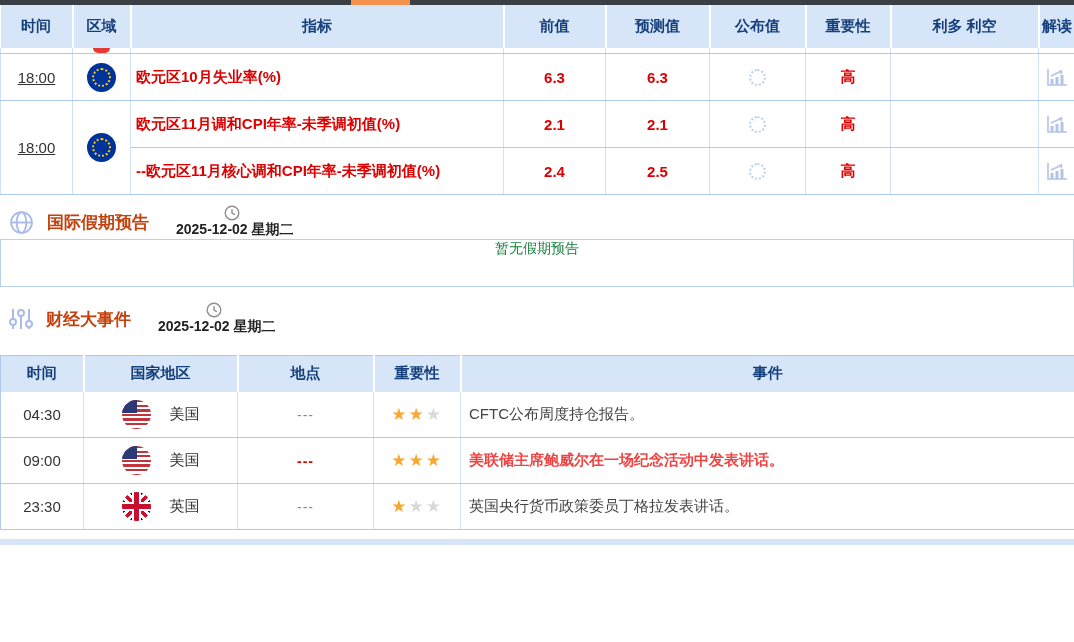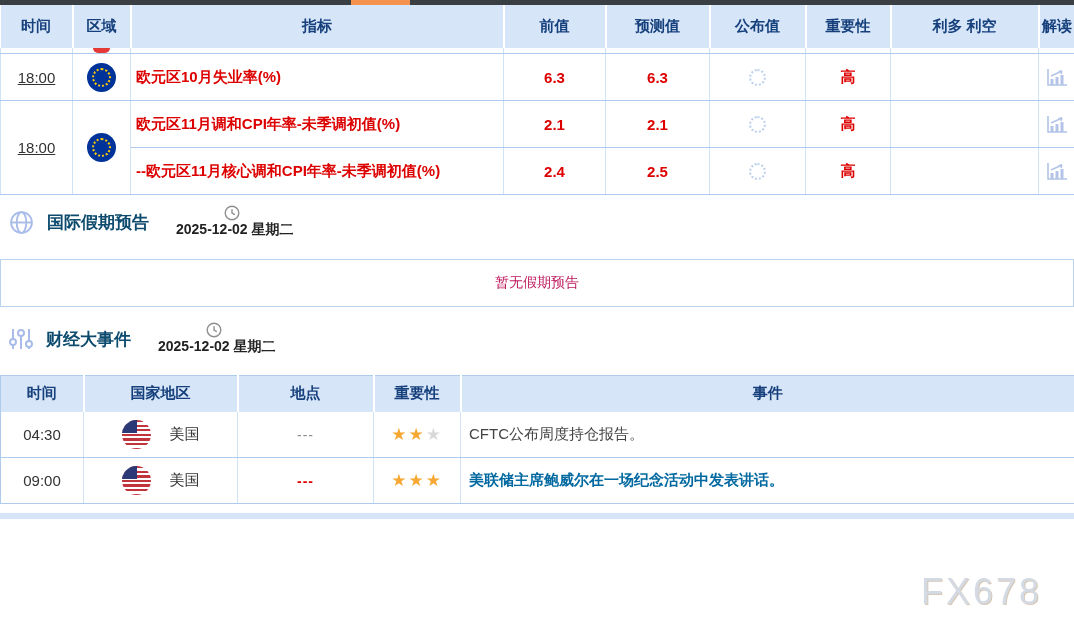--- a/index.html
+++ b/index.html
@@ -48,39 +48,39 @@
       linear-gradient(0deg,transparent 33%,#fff 33% 67%,transparent 67%),
       linear-gradient(90deg,transparent 33%,#fff 33% 67%,transparent 67%),
       linear-gradient(45deg,transparent 45%,#C8102E 45% 55%,transparent 55%),
       linear-gradient(-45deg,transparent 45%,#C8102E 45% 55%,transparent 55%),
       linear-gradient(45deg,transparent 39%,#fff 39% 61%,transparent 61%),
       linear-gradient(-45deg,transparent 39%,#fff 39% 61%,transparent 61%),
       #012169; }
 
   
   .section-head { display:flex; align-items:center; padding-left:9px; margin-top:12px; height:30px; }
-  .section-head .title { font-size:17px; font-weight:bold; color:#0c4a6e; margin-left:13px; }
+  .section-head .title { font-size:17px; font-weight:bold; color:#c2410c; margin-left:13px; }
   .date-group { display:flex; align-items:center; margin-left:22px;flex-direction:column; }
   .date-group .date { font-size:14px; font-weight:bold; color:#222; margin-left:5px; }
 
-  .holiday-box { margin-top:22px; height:48px; border:1px solid #b7d3f0;
-      display:flex; align-items:center; justify-content:center;
-      font-size:14px; color:#be185d; }
+  .holiday-box { margin-top:2px; height:48px; border:1px solid #b7d3f0;
+      display:flex; align-items:flex-start; justify-content:center;
+      font-size:14px; color:#15803d; }
   .sec2 { margin-top:17px; }
 
   
   #t2 { margin-top:21px; border:1px solid #aecbee; }
   #t2 th { height:36px; }
   #t2 td { height:45px; }
   .country-cell { display:flex; align-items:center; justify-content:center; gap:19px; height:45px; }
   .country-label { font-size:15px; color:#333; }
   .loc { font-size:14px; color:#8c8c8c; letter-spacing:1px; }
   .loc[data-accent="red"] { color:#dd0000; font-weight:bold; }
   .event-cell { text-align:left; padding-left:8px; font-size:15px; color:#444; }
-  .event-cell[data-accent="red"] { color:#0369a1; font-weight:bold; }
+  .event-cell[data-accent="red"] { color:#ef4444; font-weight:bold; }
   .star { font-size:17px; color:#d9d9d9; letter-spacing:2px; }
   .star::before { content:"★"; }
   .star[data-state="filled"] { color:#f7a832; }
 
   .bottom-strip { margin-top:9px; height:6px; background:#d6e5f8; width:100%; }
 
   .watermark { position:absolute; right:32px; bottom:15px; font-size:36px;
       color:#d4dae3; text-shadow:1px 1px 0 #d8c9b6; letter-spacing:3px; }
 
   .icon-svg { display:block; }
@@ -284,20 +284,35 @@
         <span class="loc" data-accent="red">---</span>
       </td>
       <td>
         <span class="star" data-state="filled"></span><span class="star" data-state="filled"></span><span class="star" data-state="filled"></span>
       </td>
       <td class="event-cell" data-accent="red">美联储主席鲍威尔在一场纪念活动中发表讲话。</td>
     </tr>
 
 
 
+    <tr>
+      <td>23:30</td>
+      <td>
+        <span class="country-cell">
+          <span class="flag" data-flag="gb"></span>
+          <span class="country-label">英国</span>
+        </span>
+      </td>
+      <td>
+        <span class="loc" data-accent="normal">---</span>
+      </td>
+      <td>
+        <span class="star" data-state="filled"></span><span class="star" data-state="empty"></span><span class="star" data-state="empty"></span>
+      </td>
+      <td class="event-cell" data-accent="normal">英国央行货币政策委员丁格拉发表讲话。</td>
+    </tr>
   </tbody>
     </table>
 
   <div class="bottom-strip"></div>
 
-  <div class="watermark">FX678</div>
 
 </div>
 
 </body></html>

